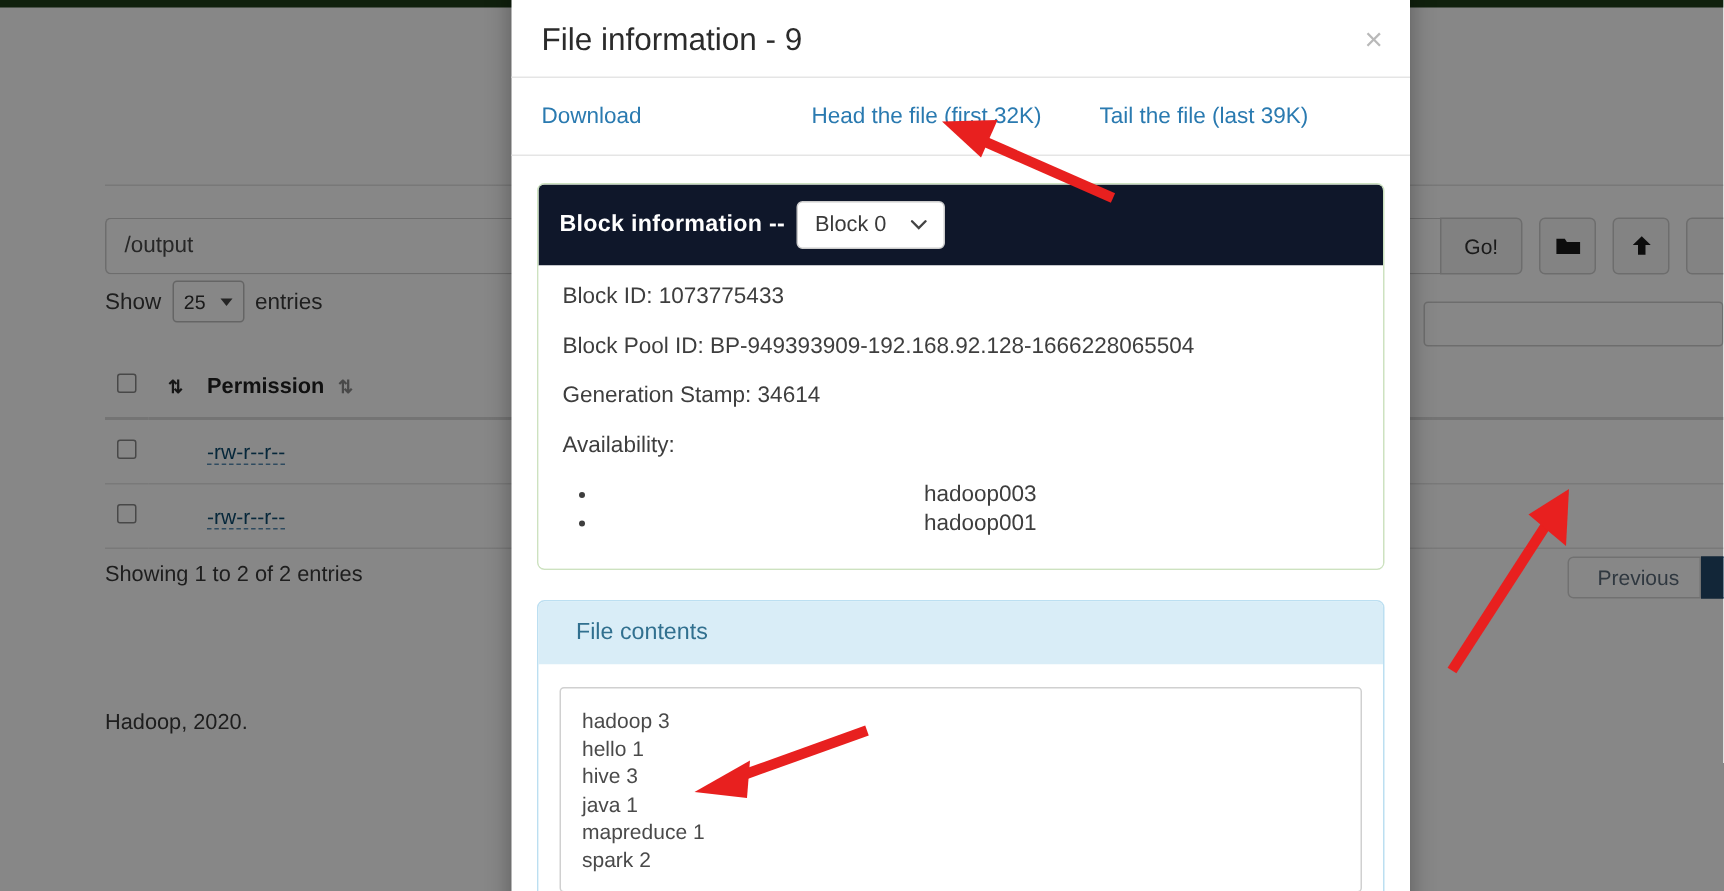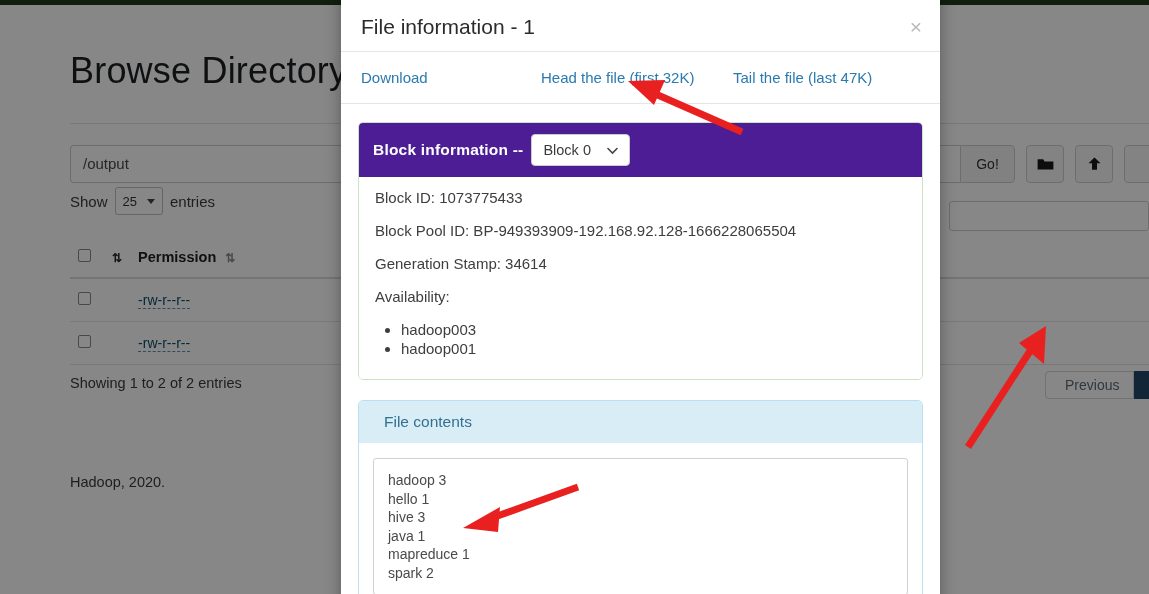--- a/index.html
+++ b/index.html
@@ -177,39 +177,39 @@
   .act-download { width: 180px; }
   .act-head { width: 192px; }
 
   .modal-body { padding: 18px 17px 0 17px; }
 
   .panel-green {
     border: 1px solid #cde2c0; border-radius: 5px; overflow: hidden;
     margin-bottom: 20px;
   }
   .panel-green-head {
-    background: #4c1d95; color: #fff;
+    background: #0f172a; color: #fff;
     padding: 10px 14px;
     display: flex; align-items: center; gap: 0;
     min-height: 54px;
   }
   .panel-green-head .lbl { font-size: 15.5px; font-weight: bold; letter-spacing: 0.2px; }
   .block-select {
     margin-left: 8px;
     background: #fff; color: #3a3a3a;
     border: 1px solid #ccc; border-radius: 4px;
     height: 32px; padding: 0 11px;
     font-size: 14.5px;
     display: inline-flex; align-items: center; gap: 16px;
   }
   .panel-green-body { background: #fff; padding: 12px 16px 20px 16px; }
   .panel-green-body p {
     margin: 0 0 16px 0; font-size: 15px; color: #3e3e3e;
   }
-  .panel-green-body ul { margin: 0; padding-left: 26px; }
+  .panel-green-body ul { margin: 0; padding-left: 26px; text-align: center; }
   .panel-green-body li { font-size: 15px; color: #3e3e3e; margin-bottom: 2px; list-style: disc; }
 
   .panel-blue {
     border: 1px solid #bcdff1; border-radius: 5px; overflow: hidden;
   }
   .panel-blue-head {
     background: #d9edf7; color: #31708f;
     padding: 12px 25px; font-size: 15.5px;
   }
   .panel-blue-body { background: #fff; padding: 15px 14px 16px 14px; }
@@ -231,21 +231,20 @@
 <body>
 
 <div id="root">
 
   <div class="bg-page">
 
     <div class="navbar"></div>
 
     <div class="container">
 
-      <div class="page-title">Browse Directory</div>
       <div class="title-rule"></div>
 
       <div class="path-row">
         <div class="path-input">/output</div>
         <div class="btn-go">Go!</div>
         <div class="icon-btn">
           <span>
             <svg width="17" height="14" viewBox="0 0 17 14">
               <path d="M0.6 2.2 L0.6 12.4 L16.4 12.4 L16.4 4.4 L7.6 4.4 L6.2 2.2 Z" fill="#1a1a1a"></path>
             </svg>
@@ -331,28 +330,28 @@
 
       <div class="footer-txt">Hadoop, 2020.</div>
     </div>
   </div>
 
   <div class="backdrop"></div>
 
   <div class="modal">
 
     <div class="modal-header">
-      <div class="modal-title">File information - 1</div>
+      <div class="modal-title">File information - 9</div>
       <button class="modal-close">×</button>
     </div>
 
     <div class="actions-row">
       <a class="act-download" href="#">Download</a>
       <a class="act-head" href="#">Head the file (first 32K)</a>
-      <a href="#">Tail the file (last 47K)</a>
+      <a href="#">Tail the file (last 39K)</a>
     </div>
 
     <div class="modal-body">
 
       <div class="panel-green">
         <div class="panel-green-head">
           <span class="lbl">Block information --</span>
           <span class="block-select">
             <span>Block 0</span>
             <span>

